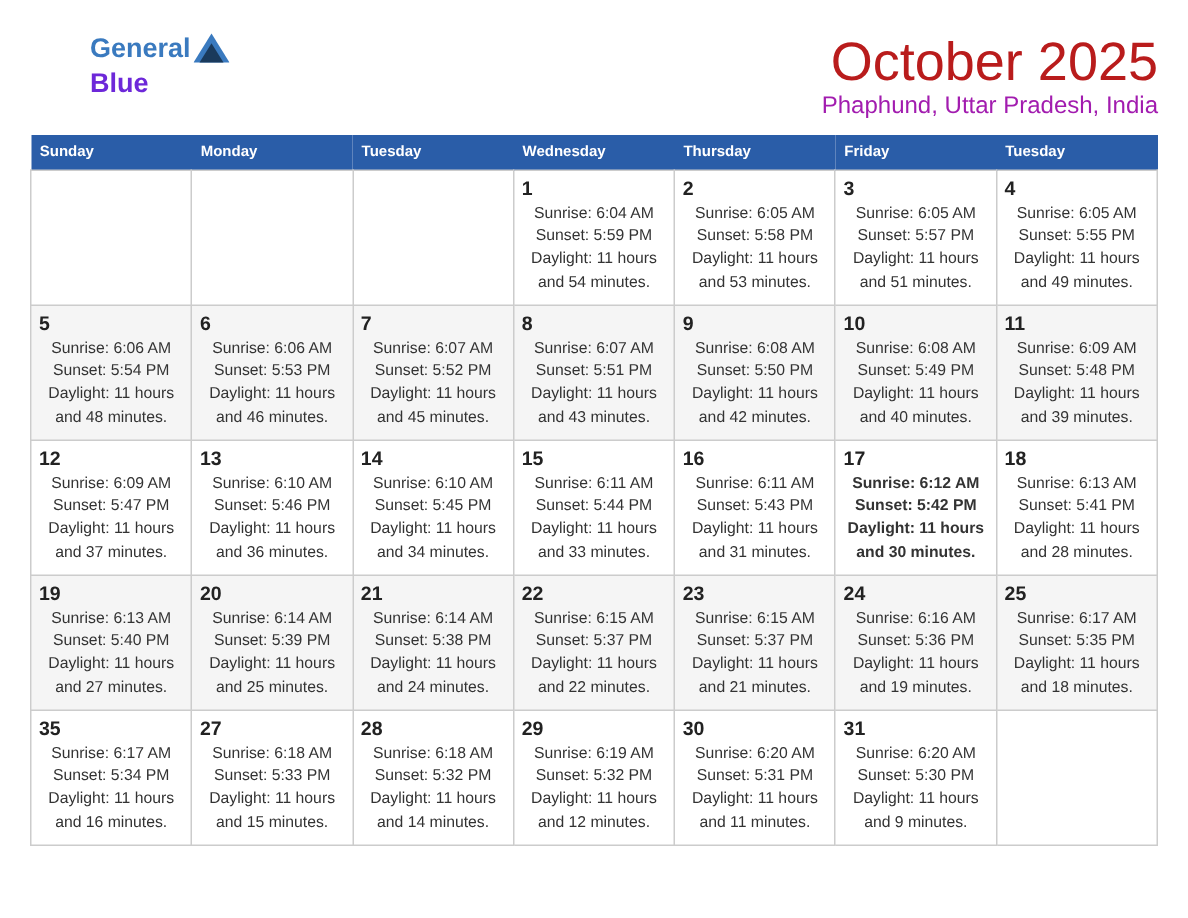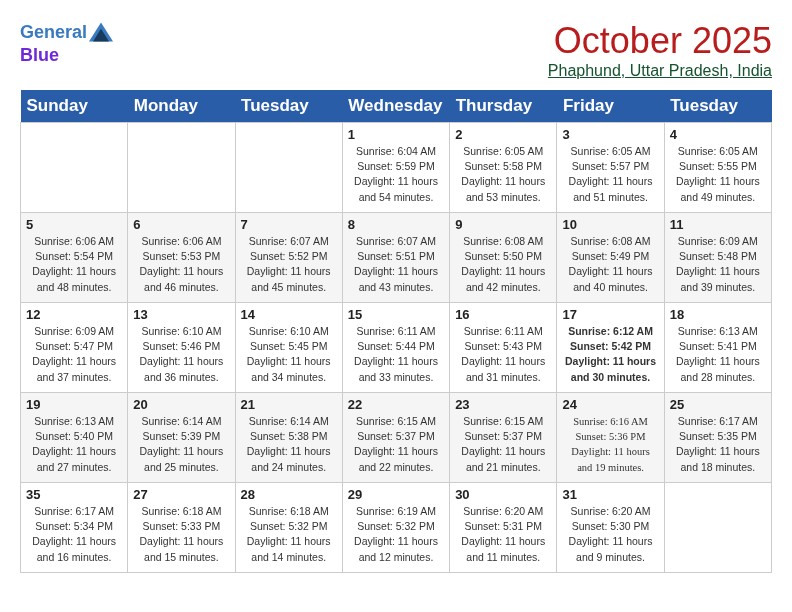--- a/index.html
+++ b/index.html
@@ -18,53 +18,53 @@
     }
     .logo {
       display: flex;
       align-items: center;
     }
     .logo-text {
       font-size: 18px;
       font-weight: bold;
       color: #1a3a5c;
       line-height: 1.1;
+      margin-left: 40px;
     }
     .logo-text span {
       color: #3a7abf;
     }
     .logo-icon {
       width: 24px;
       height: 24px;
       margin-left: 2px;
     }
     .title-block {
       text-align: right;
     }
     .month-title {
       font-size: 36px;
       color: #b91c1c;
       font-weight: 300;
     }
     .location {
       font-size: 16px;
-      color: #14532d;
-      text-decoration: underline;
+      color: #a21caf;
     }
     table {
       width: 100%;
       border-collapse: collapse;
       table-layout: fixed;
     }
     thead tr th {
       background: #2a5da8;
       color: #fff;
       text-align: left;
       padding: 6px 6px;
-      font-size: 17px;
+      font-size: 10px;
       font-weight: 600;
     }
     tbody tr td {
       border: 1px solid #ccc;
       vertical-align: top;
       padding: 4px 5px;
       height: 90px;
       font-size: 11px;
       color: #333;
       background: #fff;
@@ -289,21 +289,21 @@
         </td>
         <td>
           <span class="day-num">23</span>
           <div class="day-info" style="white-space: pre-line;">Sunrise: 6:15 AM
 Sunset: 5:37 PM
 Daylight: 11 hours
 and 21 minutes.</div>
         </td>
         <td>
           <span class="day-num">24</span>
-          <div class="day-info" style="white-space: pre-line; font-family: Liberation Serif, serif;">Sunrise: 6:16 AM
+          <div class="day-info" style="white-space: pre-line;">Sunrise: 6:16 AM
 Sunset: 5:36 PM
 Daylight: 11 hours
 and 19 minutes.</div>
         </td>
         <td>
           <span class="day-num">25</span>
           <div class="day-info" style="white-space: pre-line;">Sunrise: 6:17 AM
 Sunset: 5:35 PM
 Daylight: 11 hours
 and 18 minutes.</div>

